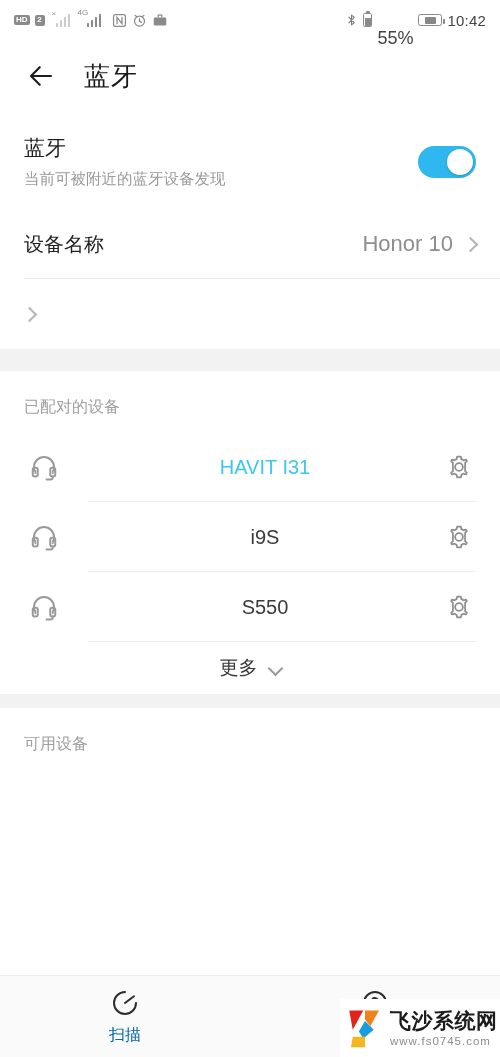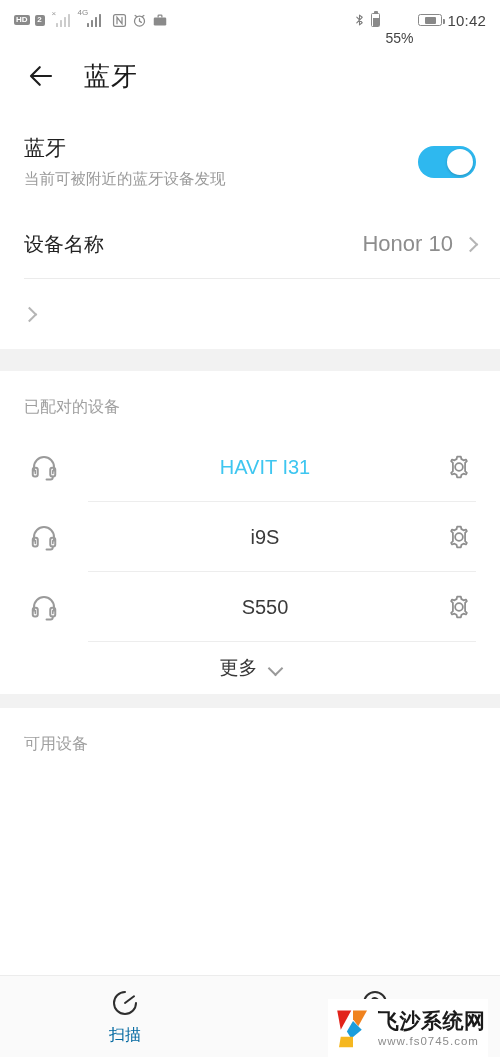--- a/index.html
+++ b/index.html
@@ -29,21 +29,21 @@
     display:inline-flex; align-items:center; justify-content:center;
     font-size:8px; font-weight:bold; color:#ffffff; background:#8a8a8a;
     border-radius:2px; width:10px; height:11px; line-height:1;
   }
   .sig-wrap { position:relative; display:inline-flex; align-items:flex-end; height:14px; }
   .bar { width:2.5px; background:#8a8a8a; margin-right:1.5px; border-radius:0.5px; }
   .bar.dim { background:#cccccc; }
   .sig-x { position:absolute; top:-3px; left:-4px; font-size:8px; color:#9a9a9a; line-height:1; }
   .sig-4g { position:absolute; top:-4px; left:-9px; font-size:8px; color:#8a8a8a; line-height:1; }
   .sb-time { font-size:15px; color:#444; letter-spacing:0.2px; }
-  .sb-pct { font-size:14px; color:#444;margin-top:36px; }
+  .sb-pct { font-size:18px; color:#444;margin-top:36px; }
   .batt-body {
     width:24px; height:12px; border:1.5px solid #888; border-radius:2.5px;
     position:relative; display:inline-flex; align-items:center; justify-content:center;
   }
   .batt-body:after {
     content:""; position:absolute; right:-4px; top:3.5px;
     width:2px; height:5px; background:#888; border-radius:0 1px 1px 0;
   }
   .batt-fill { width:11px; height:7px; background:#888; border-radius:1px; }
   .batt-small {
@@ -136,21 +136,21 @@
     display:flex; align-items:center;
   }
   .bb-item {
     flex:1; display:flex; flex-direction:column; align-items:center;
     justify-content:center; gap:7px; cursor:pointer;
   }
   .bb-label { font-size:16px; color:#0369a1; }
 
   
   .watermark {
-    position:absolute; right:12px; bottom:0; width:160px; height:58px;
+    position:absolute; right:0; bottom:0; width:160px; height:58px;
     background:#ffffff; display:flex; align-items:center; padding-left:4px;
     pointer-events:none;
   }
   .wm-logo { position:relative; width:42px; height:42px; flex:0 0 auto; }
   .wm-text { margin-left:4px; display:flex; flex-direction:column; justify-content:center; }
   .wm-cn { font-size:21px; font-weight:bold; color:#1a1a1a; letter-spacing:0.5px; line-height:1.1; }
   .wm-url { font-size:11.5px; color:#8c8c8c; letter-spacing:1px; margin-top:2px; }
 </style>
 </head>
 <body>

